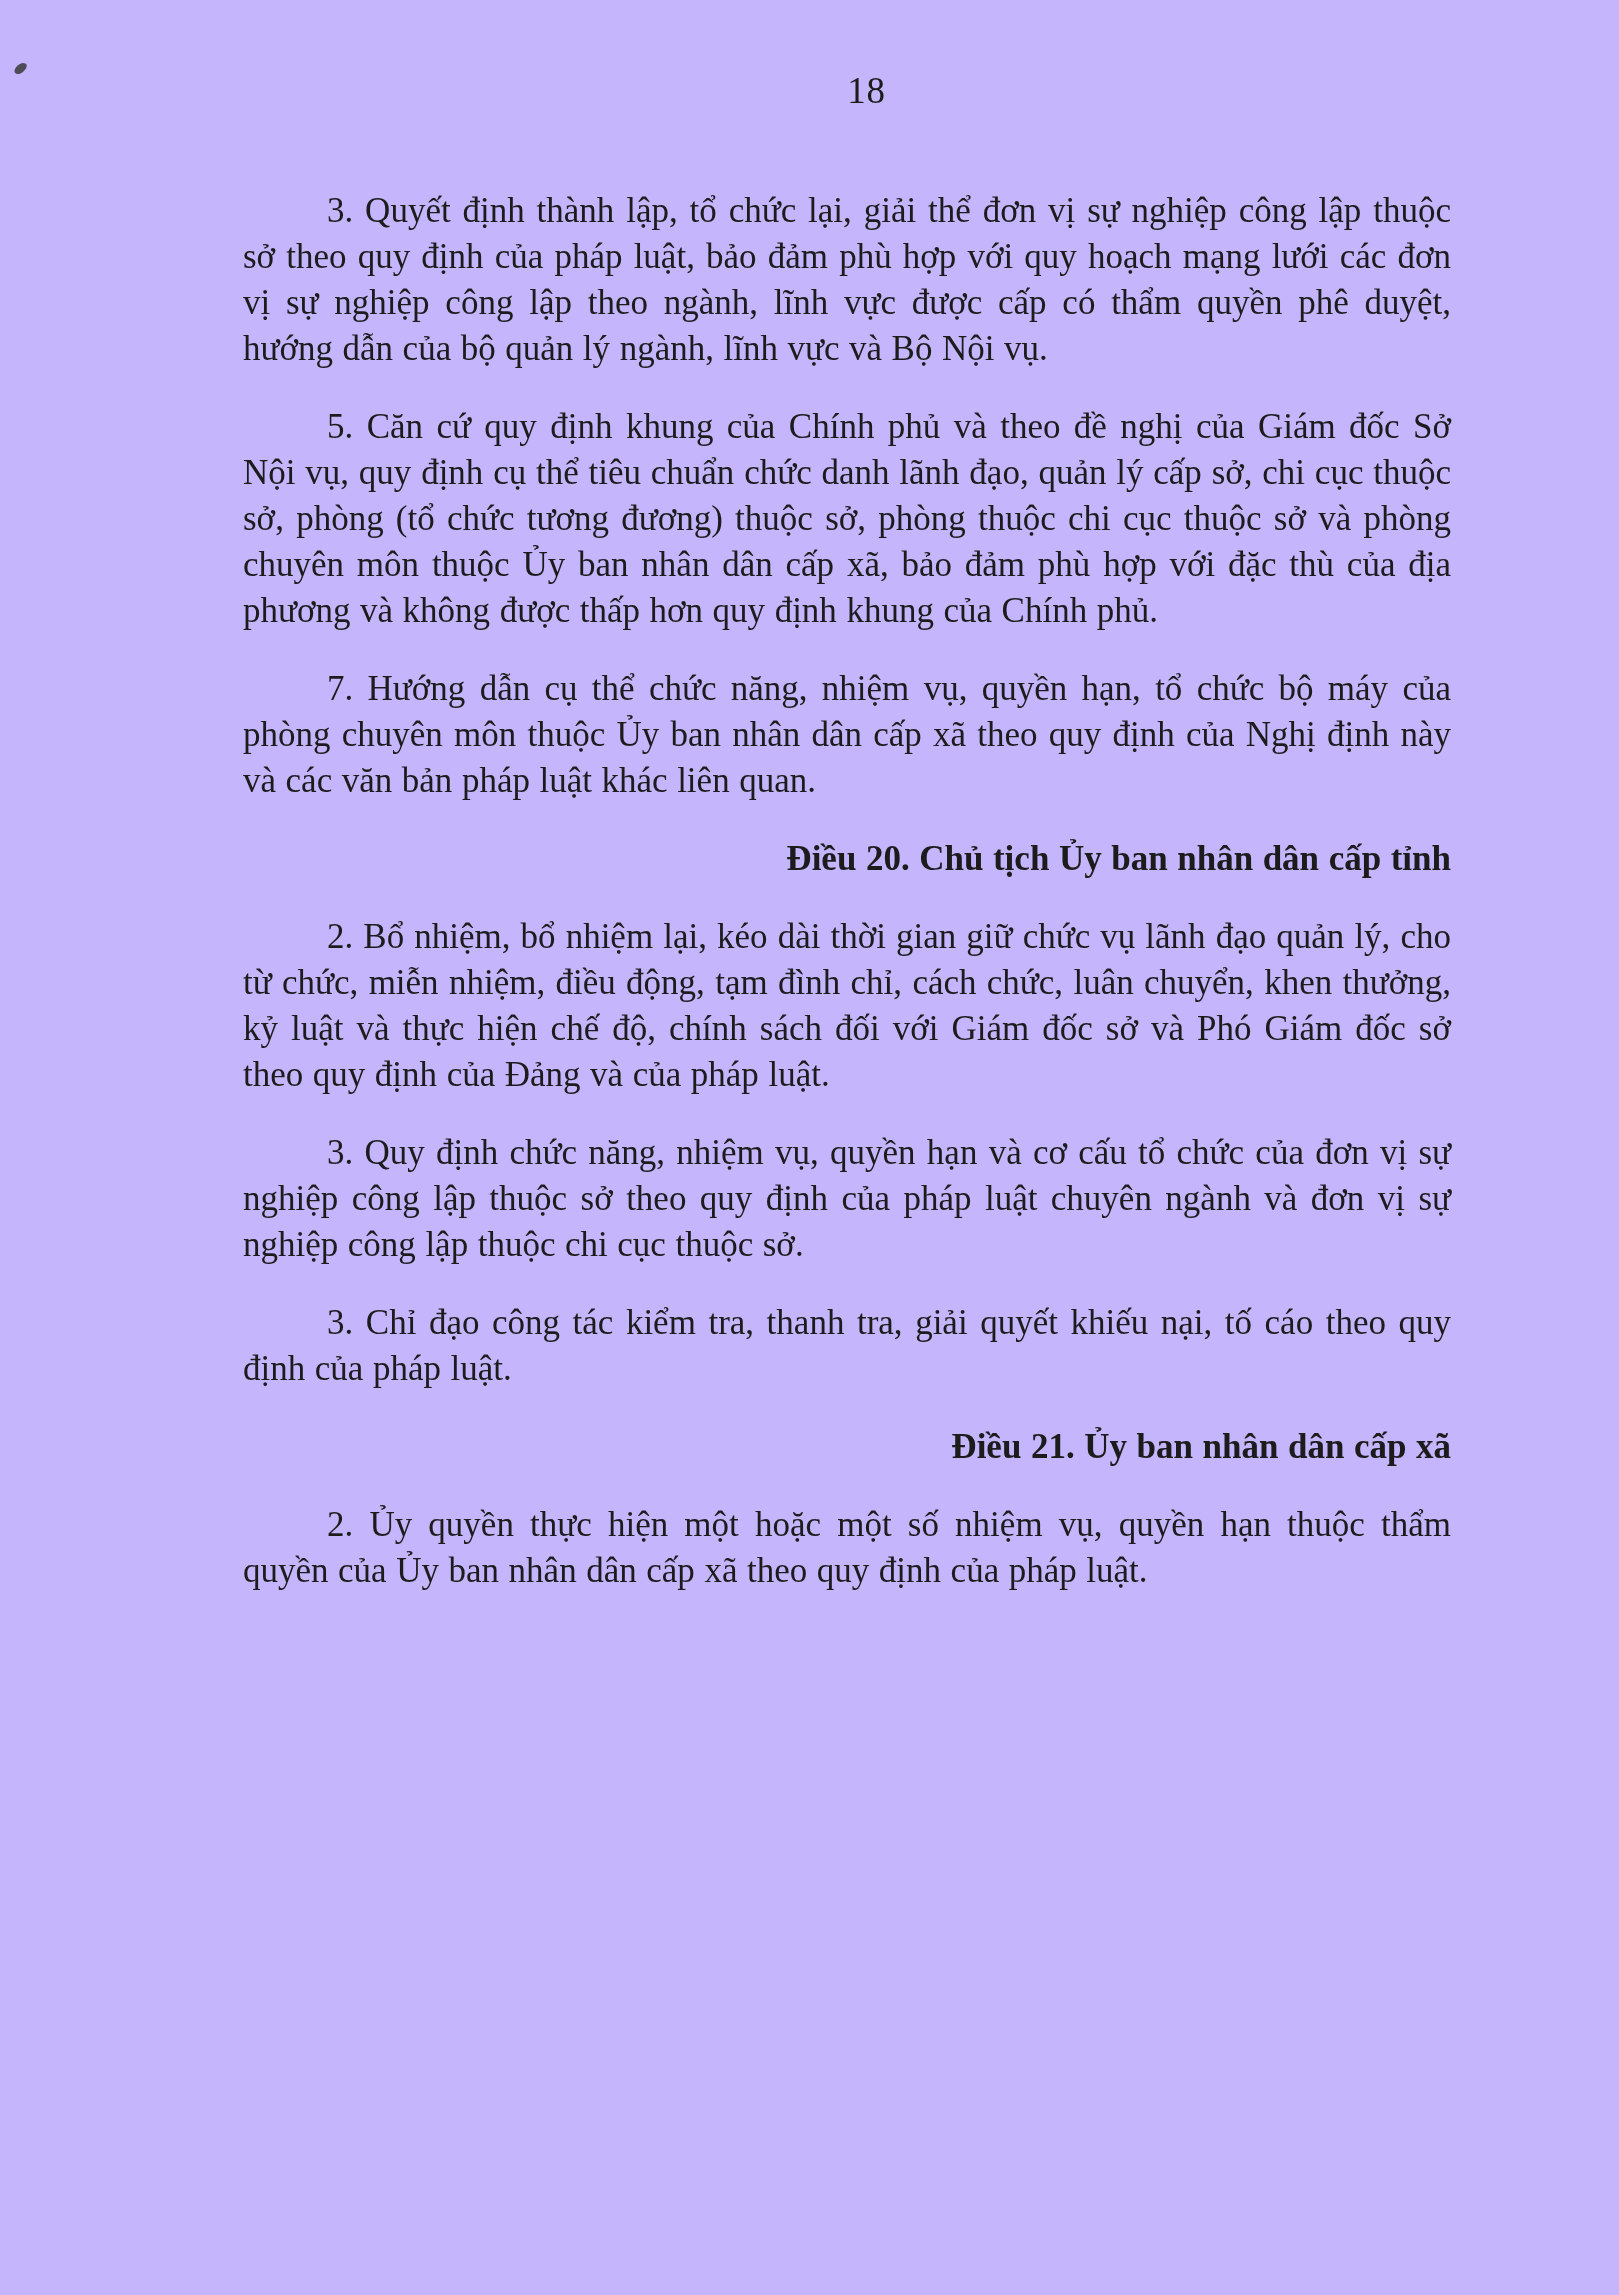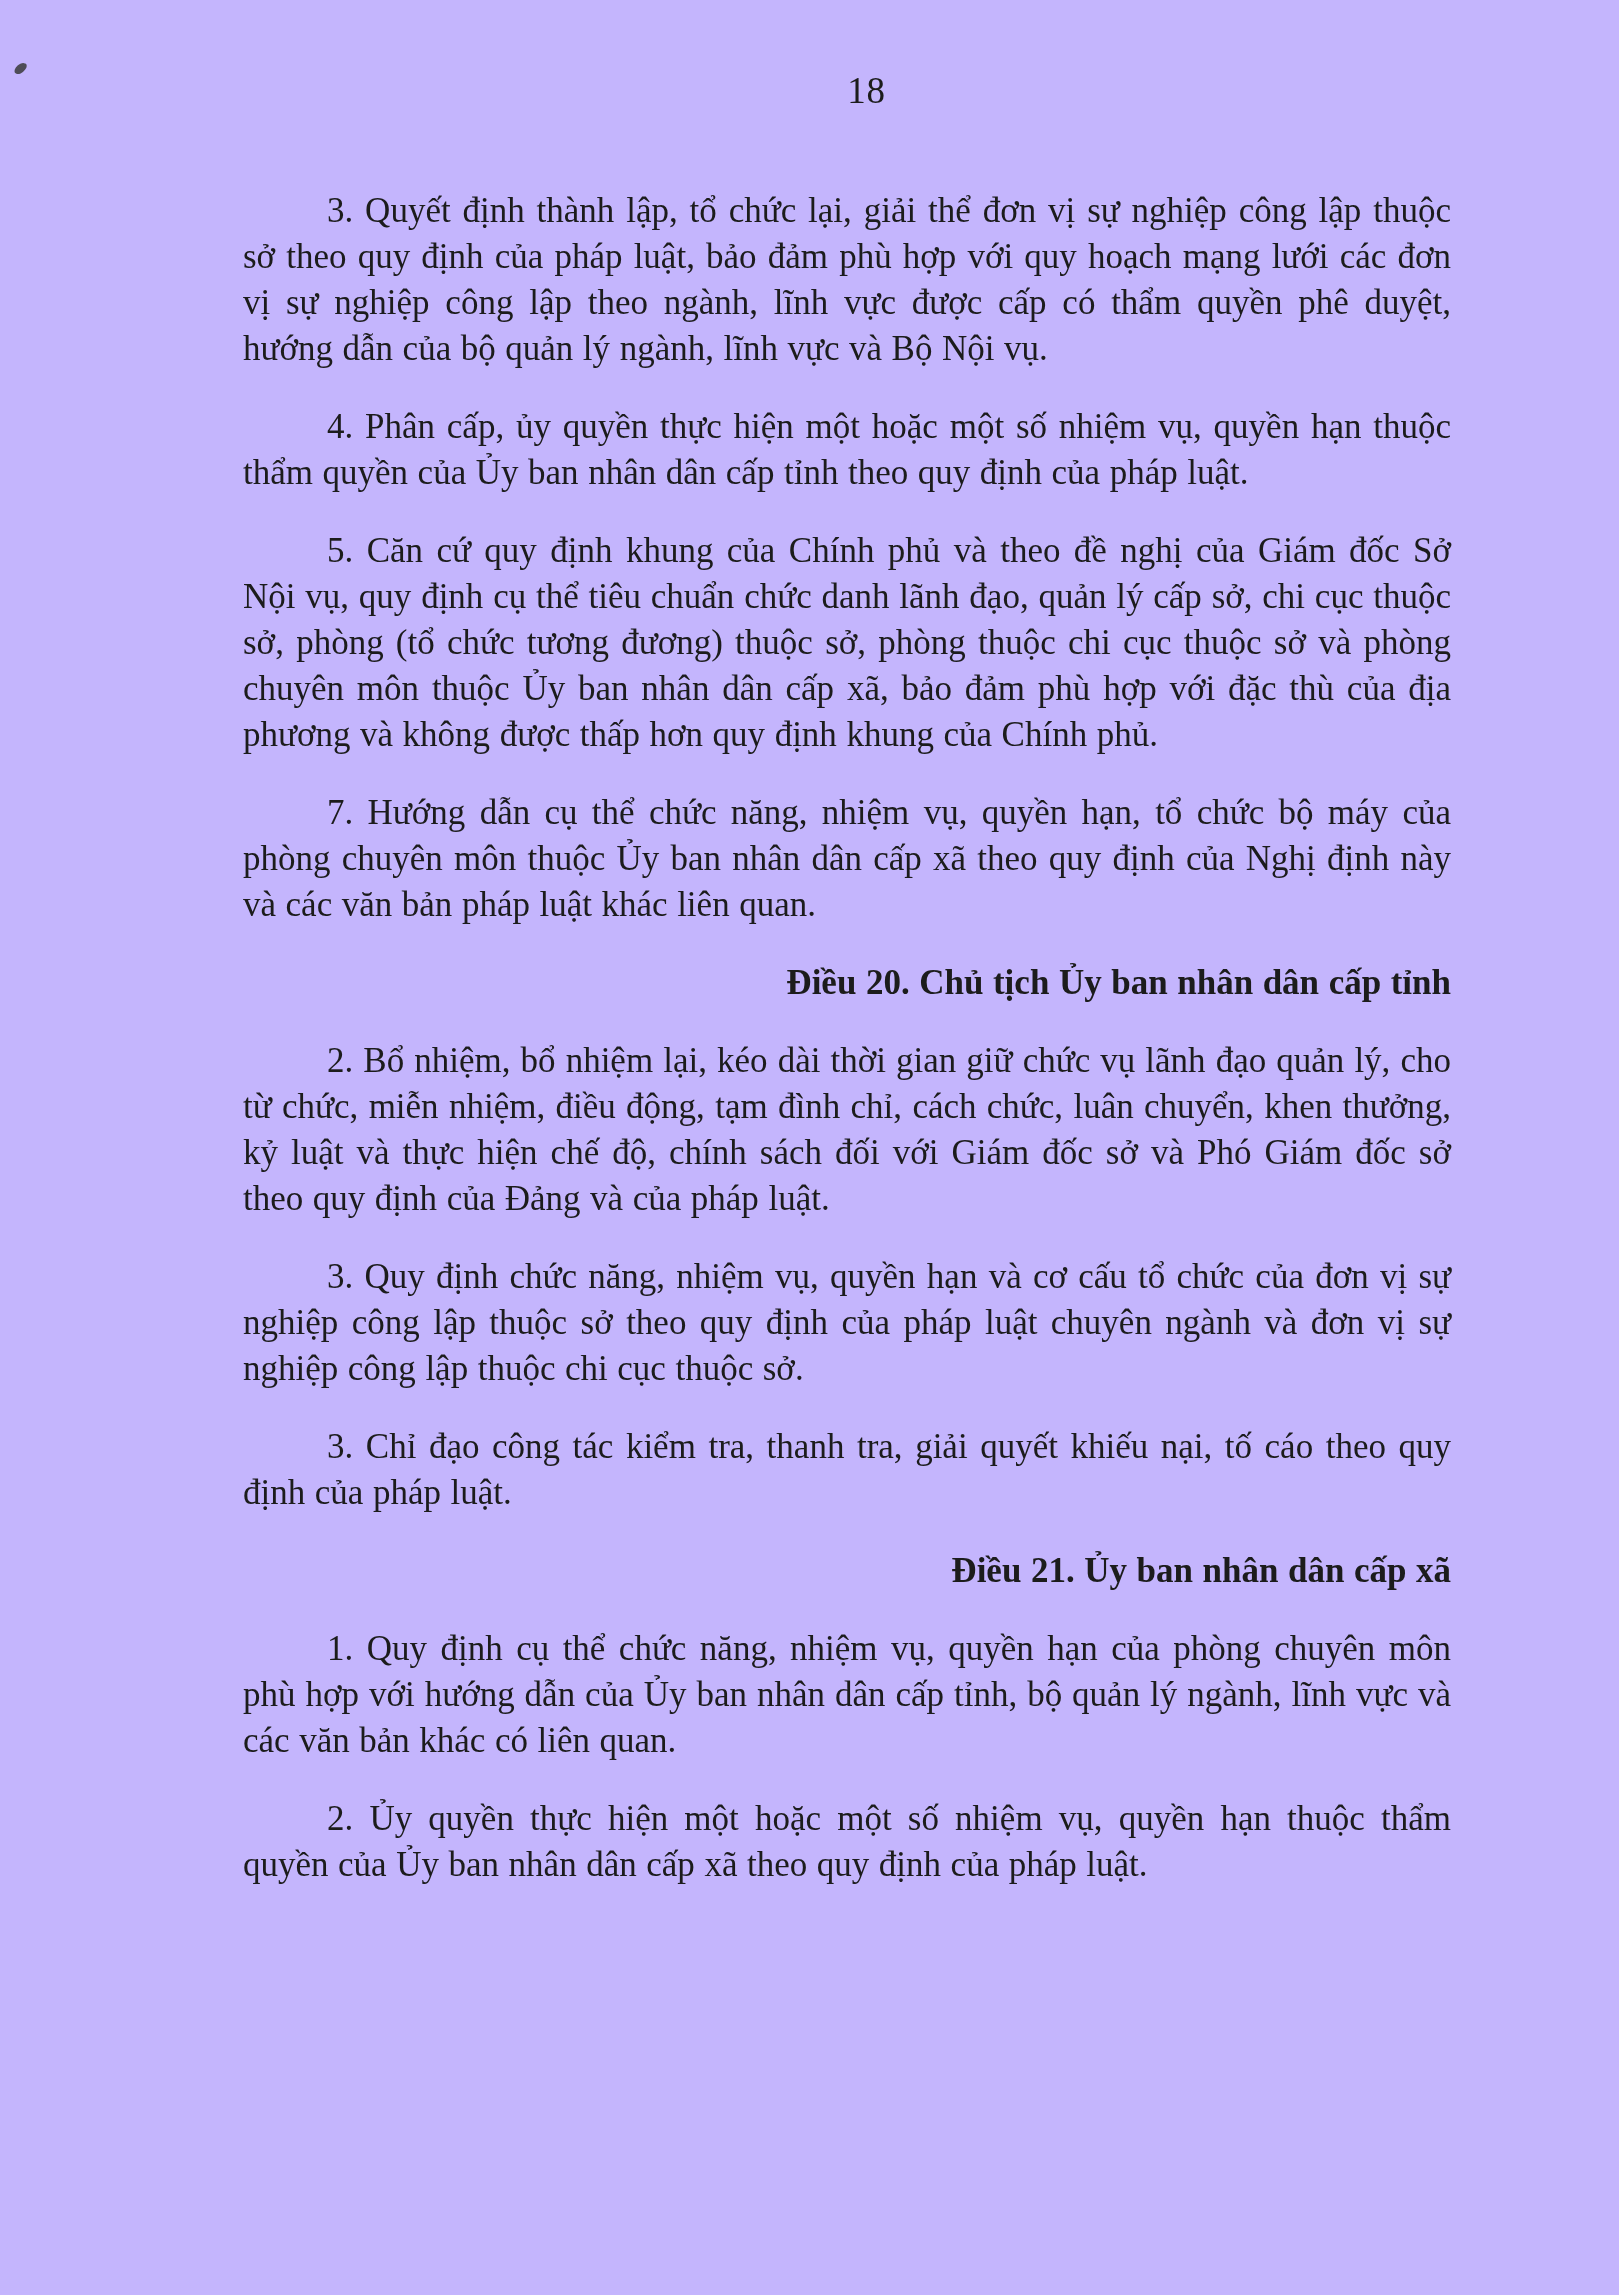--- a/index.html
+++ b/index.html
@@ -61,29 +61,27 @@
 </style>
 </head>
 <body>
 
 <div class="page">
   <div class="scan-artifact"></div>
   <div class="page-number">18</div>
 
   <main class="content">
     <p class="para">3. Quyết định thành lập, tổ chức lại, giải thể đơn vị sự nghiệp công lập thuộc sở theo quy định của pháp luật, bảo đảm phù hợp với quy hoạch mạng lưới các đơn vị sự nghiệp công lập theo ngành, lĩnh vực được cấp có thẩm quyền phê duyệt, hướng dẫn của bộ quản lý ngành, lĩnh vực và Bộ Nội vụ.</p>
-    <p class="para">4. Phân cấp, ủy quyền thực hiện một hoặc một số nhiệm vụ, quyền hạn thuộc thẩm quyền của Ủy ban nhân dân cấp tỉnh theo quy định của pháp luật.</p>
     <p class="para">5. Căn cứ quy định khung của Chính phủ và theo đề nghị của Giám đốc Sở Nội vụ, quy định cụ thể tiêu chuẩn chức danh lãnh đạo, quản lý cấp sở, chi cục thuộc sở, phòng (tổ chức tương đương) thuộc sở, phòng thuộc chi cục thuộc sở và phòng chuyên môn thuộc Ủy ban nhân dân cấp xã, bảo đảm phù hợp với đặc thù của địa phương và không được thấp hơn quy định khung của Chính phủ.</p>
     <p class="para">7. Hướng dẫn cụ thể chức năng, nhiệm vụ, quyền hạn, tổ chức bộ máy của phòng chuyên môn thuộc Ủy ban nhân dân cấp xã theo quy định của Nghị định này và các văn bản pháp luật khác liên quan.</p>
 
     <h2 class="heading">Điều 20. Chủ tịch Ủy ban nhân dân cấp tỉnh</h2>
 
     <p class="para">2. Bổ nhiệm, bổ nhiệm lại, kéo dài thời gian giữ chức vụ lãnh đạo quản lý, cho từ chức, miễn nhiệm, điều động, tạm đình chỉ, cách chức, luân chuyển, khen thưởng, kỷ luật và thực hiện chế độ, chính sách đối với Giám đốc sở và Phó Giám đốc sở theo quy định của Đảng và của pháp luật.</p>
     <p class="para">3. Quy định chức năng, nhiệm vụ, quyền hạn và cơ cấu tổ chức của đơn vị sự nghiệp công lập thuộc sở theo quy định của pháp luật chuyên ngành và đơn vị sự nghiệp công lập thuộc chi cục thuộc sở.</p>
     <p class="para">3. Chỉ đạo công tác kiểm tra, thanh tra, giải quyết khiếu nại, tố cáo theo quy định của pháp luật.</p>
 
     <h2 class="heading">Điều 21. Ủy ban nhân dân cấp xã</h2>
 
-    <p class="para">1. Quy định cụ thể chức năng, nhiệm vụ, quyền hạn của phòng chuyên môn phù hợp với hướng dẫn của Ủy ban nhân dân cấp tỉnh, bộ quản lý ngành, lĩnh vực và các văn bản khác có liên quan.</p>
     <p class="para">2. Ủy quyền thực hiện một hoặc một số nhiệm vụ, quyền hạn thuộc thẩm quyền của Ủy ban nhân dân cấp xã theo quy định của pháp luật.</p>
   </main>
 </div>
 
 
 </body></html>

